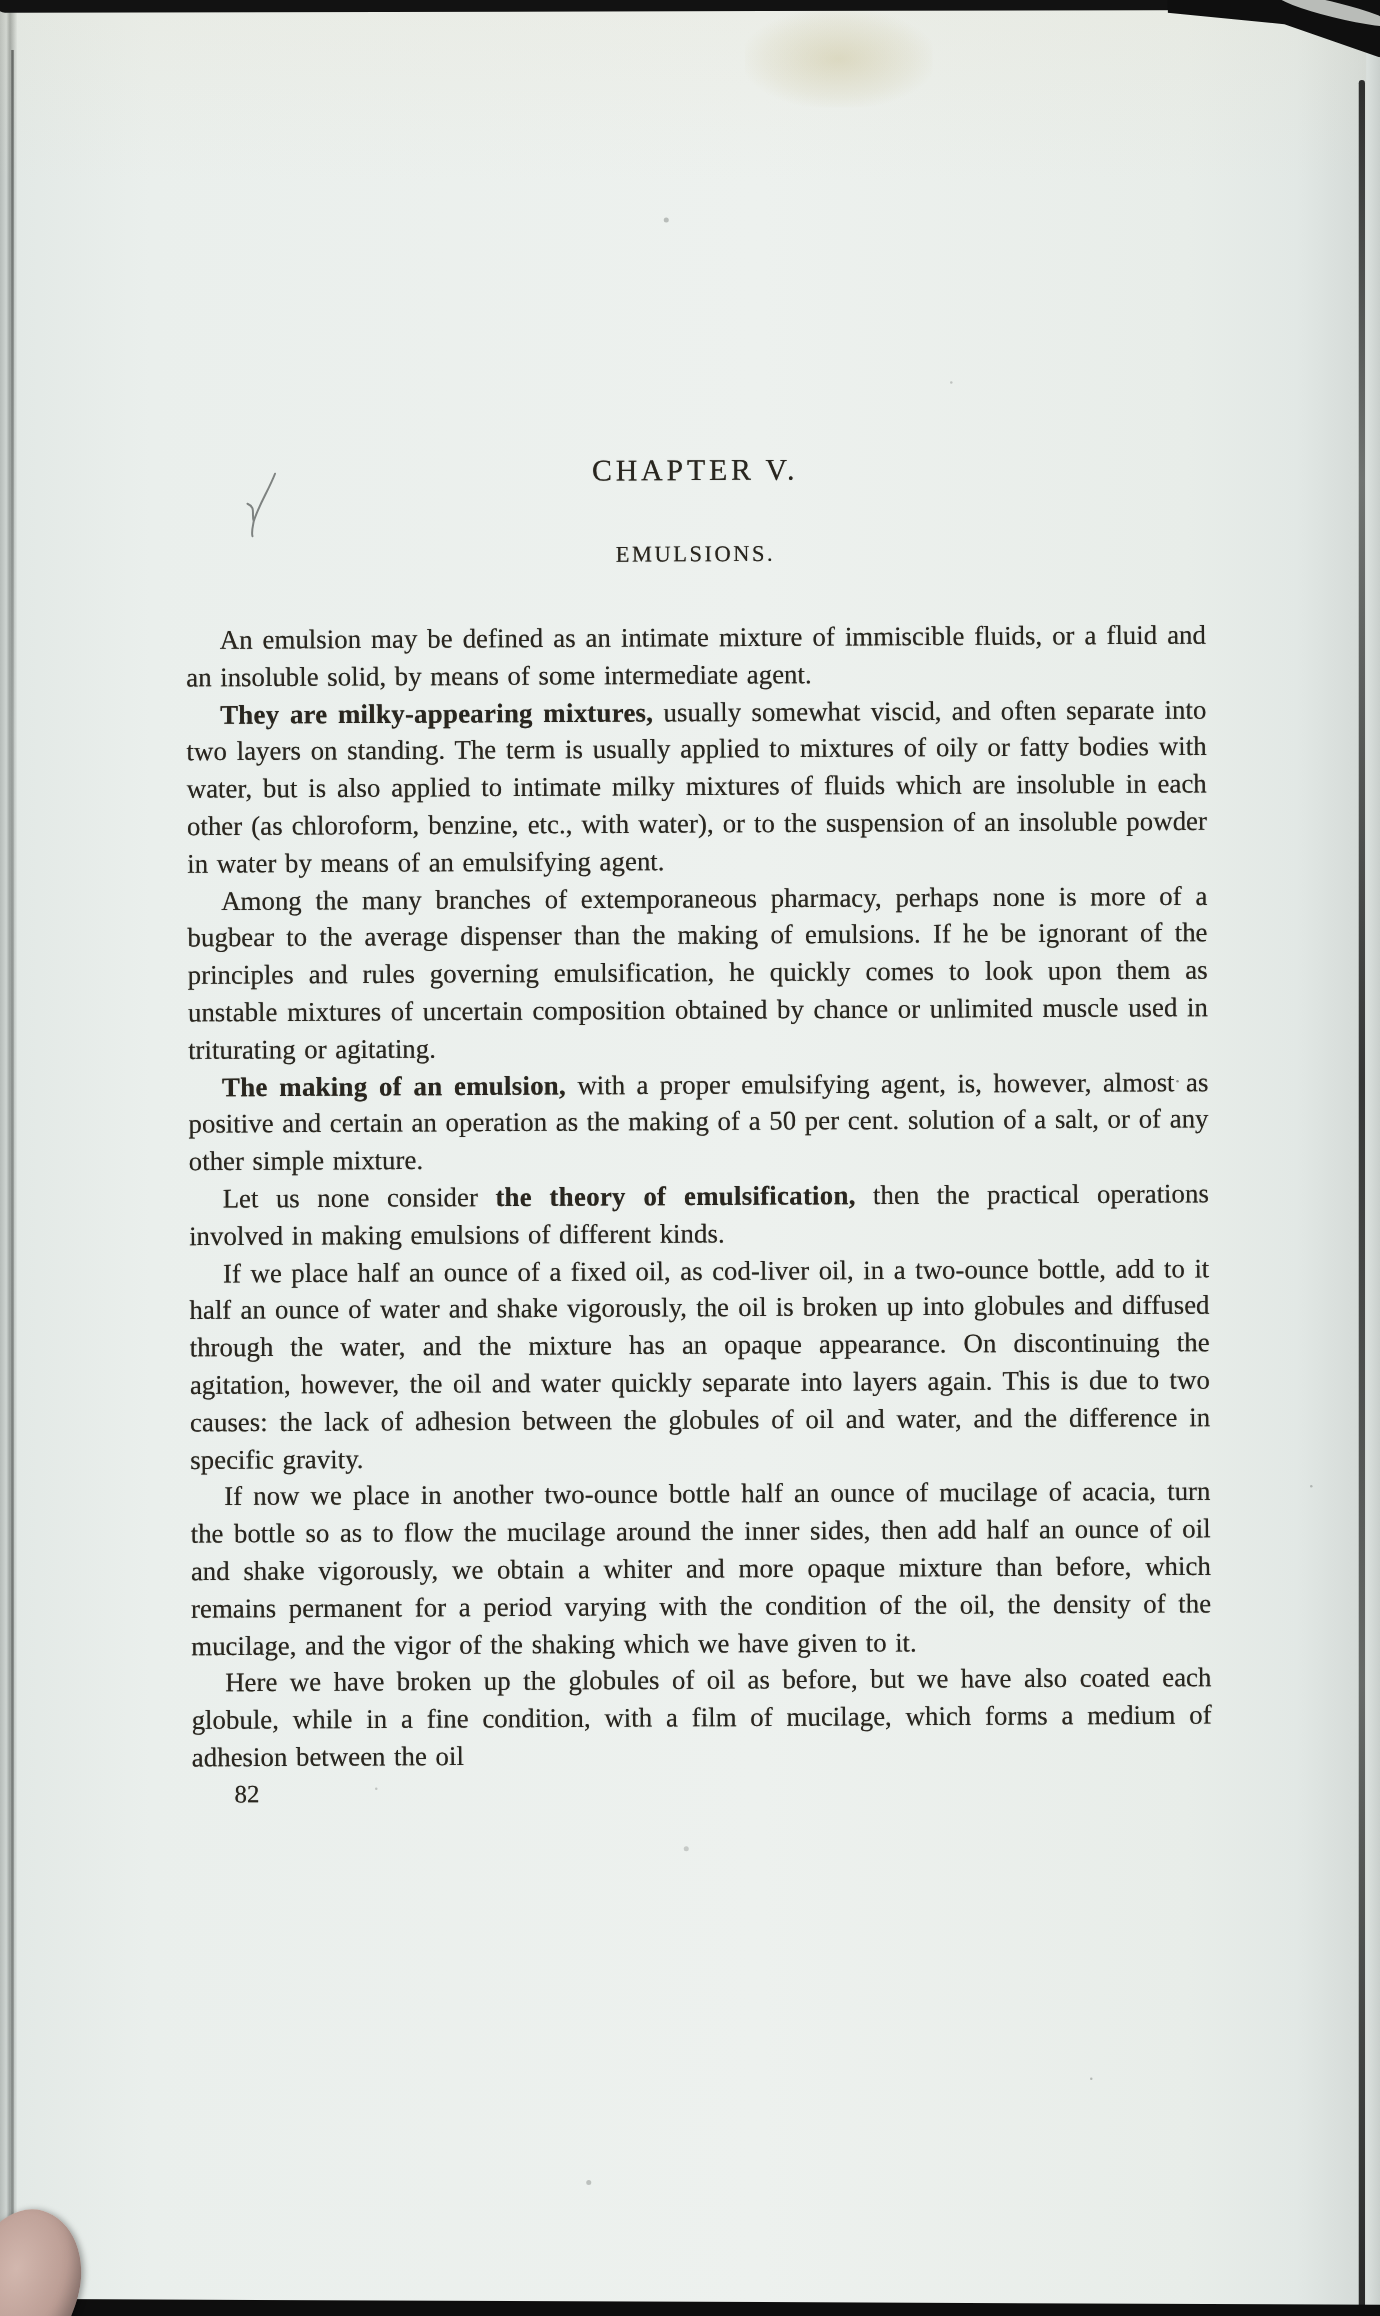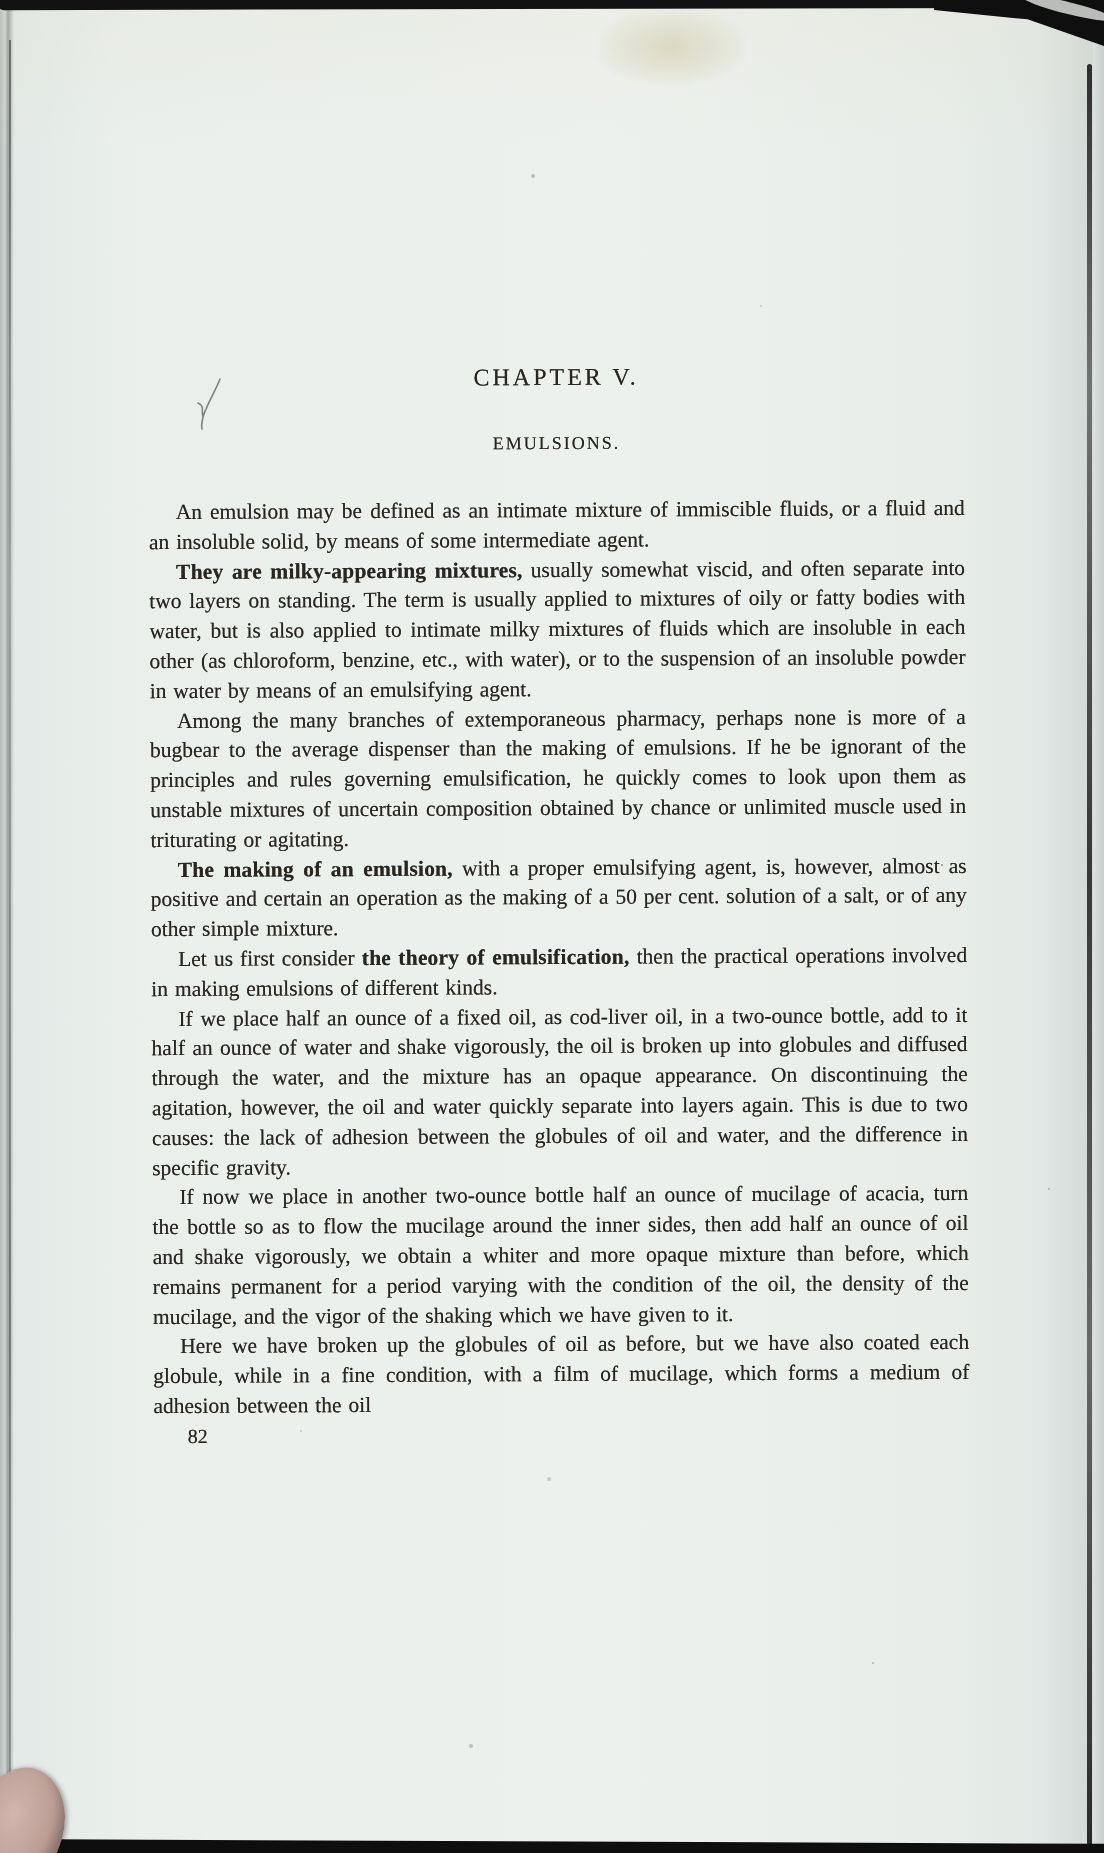--- a/index.html
+++ b/index.html
@@ -119,21 +119,21 @@
   </svg>
 
   <div class="content">
     <h1 class="chapter-heading">CHAPTER V.</h1>
     <h2 class="section-heading">EMULSIONS.</h2>
     <div class="paragraphs">
         <p><span>An emulsion may be defined as an intimate mixture of immiscible fluids, or a fluid and an insoluble solid, by means of some intermediate agent.</span></p>
         <p><b>They are milky-appearing mixtures,</b><span> usually somewhat viscid, and often separate into two layers on standing. The term is usually applied to mixtures of oily or fatty bodies with water, but is also applied to intimate milky mixtures of fluids which are insoluble in each other (as chloroform, benzine, etc., with water), or to the suspension of an insoluble powder in water by means of an emulsifying agent.</span></p>
         <p><span>Among the many branches of extemporaneous pharmacy, perhaps none is more of a bugbear to the average dispenser than the making of emulsions. If he be ignorant of the principles and rules governing emulsification, he quickly comes to look upon them as unstable mixtures of uncertain composition obtained by chance or unlimited muscle used in triturating or agitating.</span></p>
         <p><b>The making of an emulsion,</b><span> with a proper emulsifying agent, is, however, almost as positive and certain an operation as the making of a 50 per cent. solution of a salt, or of any other simple mixture.</span></p>
-        <p><span>Let us first consider </span><b>the theory of emulsification,</b><span> then the practical operations involved in making emulsions of different kinds.</span></p>
+        <p><span>Let us none consider </span><b>the theory of emulsification,</b><span> then the practical operations involved in making emulsions of different kinds.</span></p>
         <p><span>If we place half an ounce of a fixed oil, as cod-liver oil, in a two-ounce bottle, add to it half an ounce of water and shake vigorously, the oil is broken up into globules and diffused through the water, and the mixture has an opaque appearance. On discontinuing the agitation, however, the oil and water quickly separate into layers again. This is due to two causes: the lack of adhesion between the globules of oil and water, and the difference in specific gravity.</span></p>
         <p><span>If now we place in another two-ounce bottle half an ounce of mucilage of acacia, turn the bottle so as to flow the mucilage around the inner sides, then add half an ounce of oil and shake vigorously, we obtain a whiter and more opaque mixture than before, which remains permanent for a period varying with the condition of the oil, the density of the mucilage, and the vigor of the shaking which we have given to it.</span></p>
         <p><span>Here we have broken up the globules of oil as before, but we have also coated each globule, while in a fine condition, with a film of mucilage, which forms a medium of adhesion between the oil</span></p>
       </div>
     <div class="page-number">82</div>
   </div>
 
   <div class="cover-top"></div>
   <div class="cover-corner"></div>
   <div class="corner-highlight"></div>

